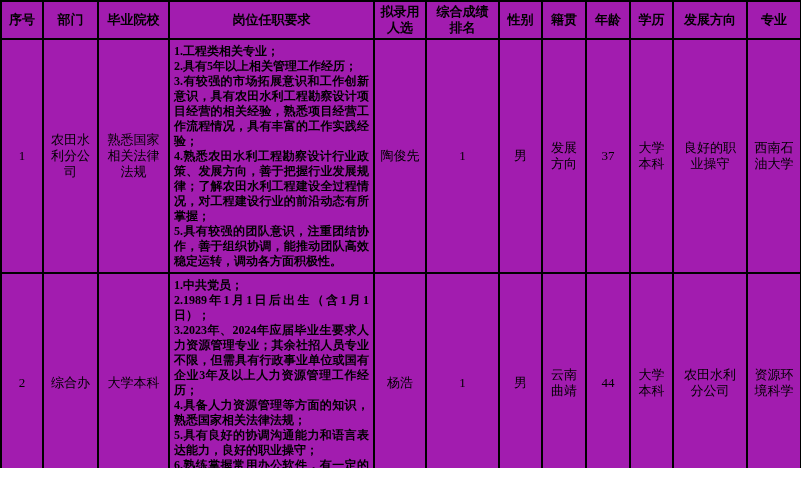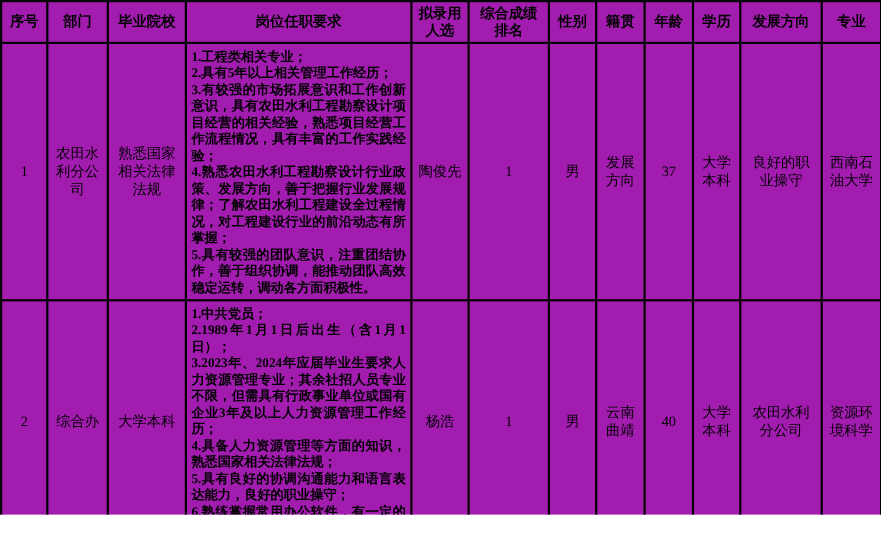--- a/index.html
+++ b/index.html
@@ -120,20 +120,20 @@
         <td class="req">1.中共党员；
 2.1989年1月1日后出生（含1月1日）；
 3.2023年、2024年应届毕业生要求人力资源管理专业；其余社招人员专业不限，但需具有行政事业单位或国有企业3年及以上人力资源管理工作经历；
 4.具备人力资源管理等方面的知识，熟悉国家相关法律法规；
 5.具有良好的协调沟通能力和语言表达能力，良好的职业操守；
 6.熟练掌握常用办公软件，有一定的文字写作能力。</td>
         <td>杨浩</td>
         <td>1</td>
         <td>男</td>
         <td>云南曲靖</td>
-        <td>40</td>
+        <td>44</td>
         <td>大学本科</td>
         <td>农田水利分公司</td>
         <td>资源环境科学</td>
       </tr>
     </tbody>
   </table>
 </div>
 
 </body></html>

